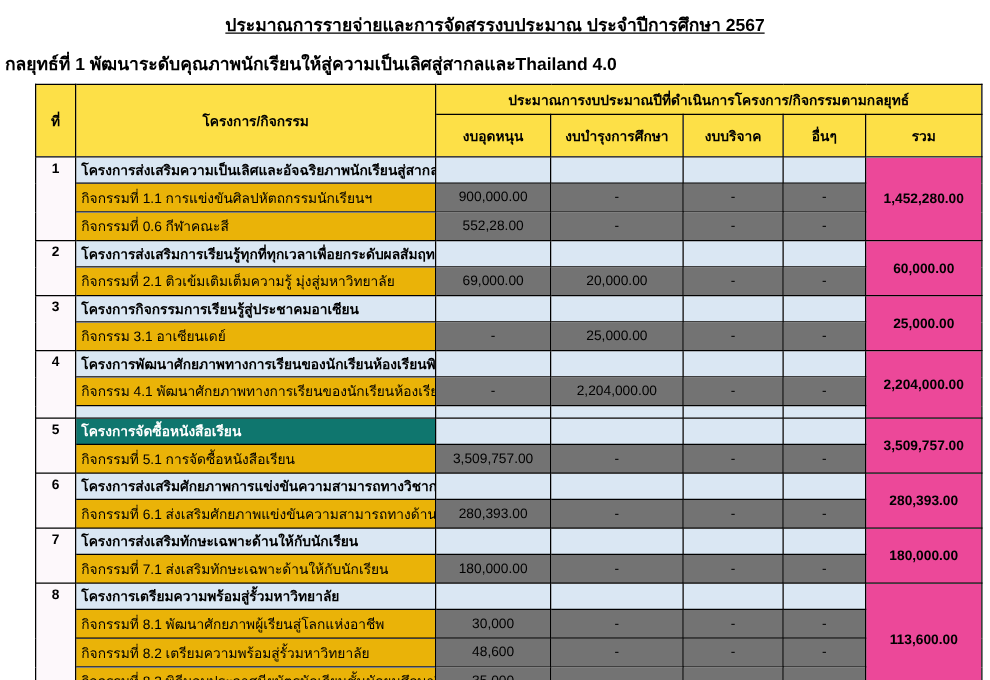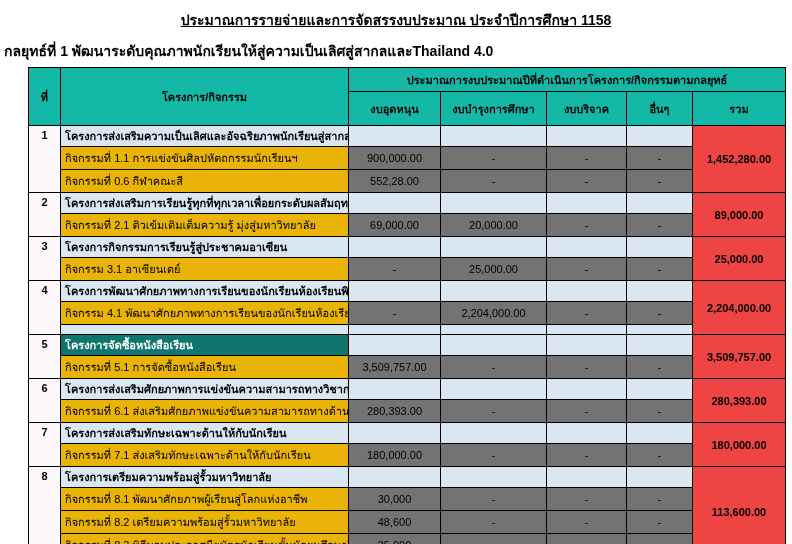--- a/index.html
+++ b/index.html
@@ -35,21 +35,21 @@
     overflow: hidden;
     white-space: nowrap;
     vertical-align: middle;
   }
   tr.hdr1 { height: 24px; }
   tr.hdr2 { height: 34px; }
   tr.sec  { height: 20px; }
   tr.act  { height: 23px; }
   tr.spacer { height: 10px; }
   td.hdr {
-    background: #14b8a6;
+    background: #fde047;
     font-weight: bold;
     text-align: center;
   }
   td.no-cell {
     text-align: center;
     vertical-align: top;
     font-weight: bold;
     padding-top: 3px;
     background: #FDF8FB;
   }
@@ -59,29 +59,29 @@
     text-align: left;
   }
   td.sec-title.dark {
     background: #0f766e;
     color: #ffffff;
   }
   td.sec-val { background: #DAE7F3; }
   td.act-label { text-align: left; background: #eab308; }
   td.val { text-align: center; background: #737373; }
   td.total-cell {
-    background: #ef4444;
+    background: #ec4899;
     font-weight: bold;
     text-align: center;
   }
 </style>
 </head>
 <body>
 
-<div class="title">ประมาณการรายจ่ายและการจัดสรรงบประมาณ ประจำปีการศึกษา 1158</div>
+<div class="title">ประมาณการรายจ่ายและการจัดสรรงบประมาณ ประจำปีการศึกษา 2567</div>
 <div class="strategy">กลยุทธ์ที่ 1 พัฒนาระดับคุณภาพนักเรียนให้สู่ความเป็นเลิศสู่สากลและThailand 4.0</div>
 
 <table class="budget">
   <colgroup>
     <col style="width:32px">
       <col style="width:288px">
       <col style="width:92px">
     <col style="width:106px">
       <col style="width:80px">
       <col style="width:66px">
@@ -126,21 +126,21 @@
     <td class="val">-</td>
   </tr>
 
   <tr class="sec">
     <td class="no-cell" rowspan="2">2</td>
     <td class="sec-title">โครงการส่งเสริมการเรียนรู้ทุกที่ทุกเวลาเพื่อยกระดับผลสัมฤทธิ์ของผู้เรียน</td>
     <td class="sec-val"></td>
     <td class="sec-val"></td>
     <td class="sec-val"></td>
     <td class="sec-val"></td>
-    <td class="total-cell" rowspan="2">89,000.00</td>
+    <td class="total-cell" rowspan="2">60,000.00</td>
   </tr>
   <tr class="act">
     <td class="act-label">กิจกรรมที่ 2.1 ติวเข้มเติมเต็มความรู้ มุ่งสู่มหาวิทยาลัย</td>
     <td class="val">69,000.00</td>
     <td class="val">20,000.00</td>
     <td class="val">-</td>
     <td class="val">-</td>
   </tr>
 
   <tr class="sec">

